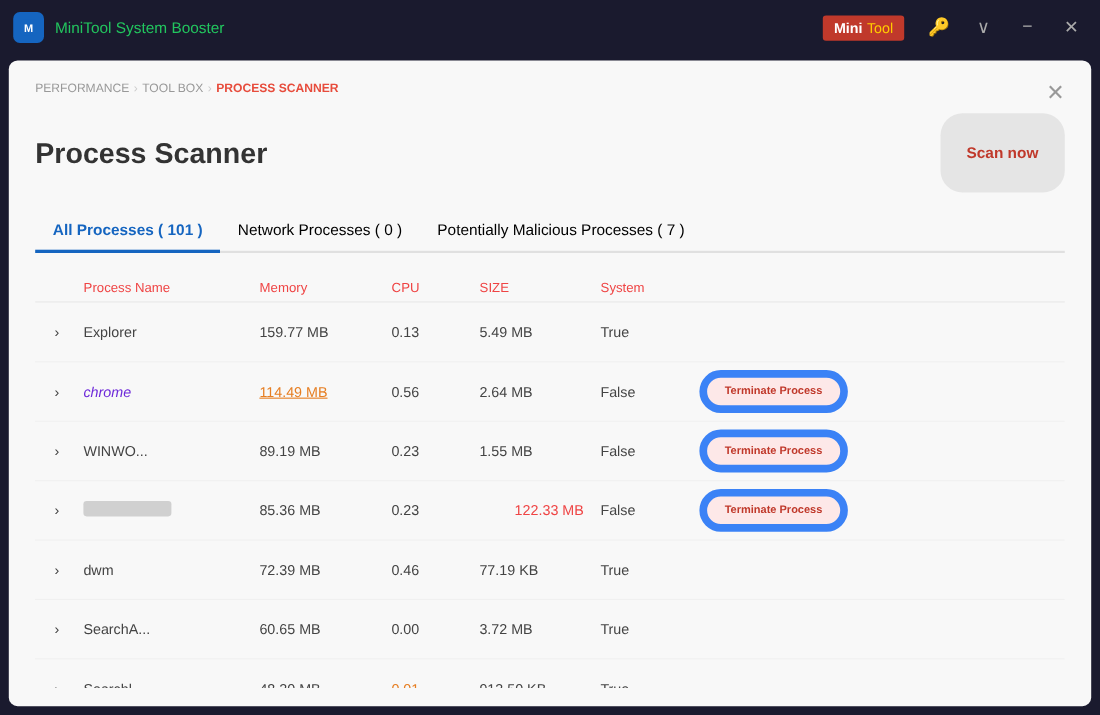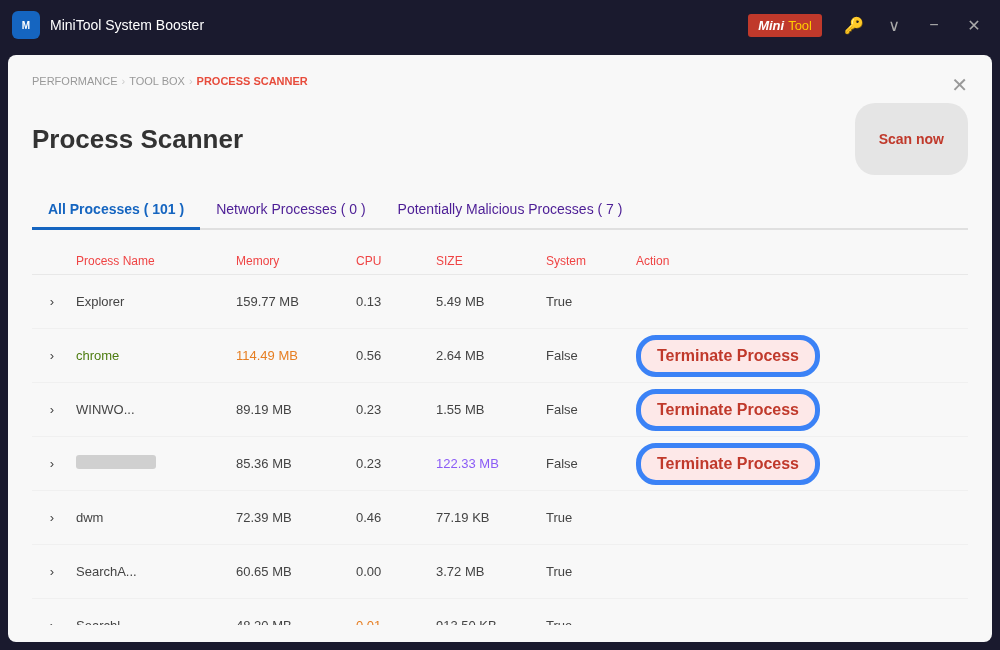--- a/index.html
+++ b/index.html
@@ -30,21 +30,21 @@
       align-items: center;
       justify-content: center;
       margin-right: 10px;
       font-size: 14px;
       font-weight: bold;
       color: white;
       flex-shrink: 0;
     }
     .title-bar-name {
       font-size: 14px;
-      color: #ffffff;
+      color: #22c55e;
       flex: 1;
     }
     .title-bar-controls {
       display: flex;
       gap: 12px;
       align-items: center;
     }
     .title-bar-controls button {
       background: none;
       border: none;
@@ -120,21 +120,21 @@
     
     .tabs {
       display: flex;
       gap: 0;
       border-bottom: 2px solid #e0e0e0;
       margin-bottom: 16px;
     }
     .tab {
       padding: 8px 16px 10px;
       font-size: 14px;
-      color: #4c1d95;
+      color: #000000;
       cursor: pointer;
       border-bottom: 3px solid transparent;
       margin-bottom: -2px;
       white-space: nowrap;
     }
     .tab.active {
       color: #1565c0;
       border-bottom: 3px solid #1565c0;
       font-weight: 600;
     }
@@ -176,24 +176,24 @@
       color: #1565c0;
       font-size: 12px;
       cursor: pointer;
     }
 
     .process-name { font-size: 13px; color: #1565c0; }
 
     .terminate-btn {
       background: #fde8e8;
       color: #c0392b;
-      border: 5px solid #3b82f6;
+      border: 7px solid #3b82f6;
       border-radius: 20px;
       padding: 7px 16px;
-      font-size: 16px;
+      font-size: 10px;
       font-weight: 600;
       cursor: pointer;
       white-space: nowrap;
     }
 
     .blurred-name {
       background: #d0d0d0;
       border-radius: 3px;
       width: 80px;
       height: 14px;
@@ -203,21 +203,21 @@
     
     .brand-box {
       background: #c0392b;
       padding: 4px 10px;
       border-radius: 3px;
       margin-right: 18px;
       display: flex;
       align-items: center;
       gap: 2px;
     }
-    .brand-mini { color: white; font-weight: 700; font-size: 13px; font-style: italic; }
+    .brand-mini { color: white; font-weight: 700; font-size: 13px; }
     .brand-tool { color: #ffcc00; font-weight: 400; font-size: 13px; }
     .brand-separator { color: white; font-size: 13px; }
   </style>
 </head>
 <body>
 
 <div class="title-bar">
   <div class="title-bar-logo">
     <svg width="16" height="16" viewBox="0 0 16 16" fill="none">
       <rect x="1" y="1" width="14" height="14" rx="2" fill="#1565c0"></rect>
@@ -263,57 +263,56 @@
 
   <div class="table-container">
 
     <div class="table-header">
       <div></div>
       <div>Process Name</div>
       <div>Memory</div>
       <div>CPU</div>
       <div>SIZE</div>
       <div>System</div>
-      <div>Action</div>
     </div>
 
     <div class="table-body" id="table-body">
     <div class="table-row">
           <div class="row-expand">›</div>
           <div>Explorer</div>
           <div>159.77 MB</div>
           <div>0.13</div>
           <div>5.49 MB</div>
           <div>True</div>
           <div></div>
         </div>
         <div class="table-row">
           <div class="row-expand">›</div>
-          <div class="process-name" style="color: #4d7c0f;">chrome</div>
-          <div style="color: rgb(230, 126, 34);">114.49 MB</div>
+          <div class="process-name" style="color: #6d28d9; font-style: italic;">chrome</div>
+          <div style="color: rgb(230, 126, 34); text-decoration: underline;">114.49 MB</div>
           <div>0.56</div>
           <div>2.64 MB</div>
           <div>False</div>
           <div><button class="terminate-btn">Terminate Process</button></div>
         </div>
         <div class="table-row">
           <div class="row-expand">›</div>
           <div>WINWO...</div>
           <div>89.19 MB</div>
           <div>0.23</div>
           <div>1.55 MB</div>
           <div>False</div>
           <div><button class="terminate-btn">Terminate Process</button></div>
         </div>
         <div class="table-row">
           <div class="row-expand">›</div>
           <div><span class="blurred-name"></span></div>
           <div>85.36 MB</div>
           <div>0.23</div>
-          <div style="color: #8b5cf6;">122.33 MB</div>
+          <div style="color: #ef4444; margin-left: 32px;">122.33 MB</div>
           <div>False</div>
           <div><button class="terminate-btn">Terminate Process</button></div>
         </div>
         <div class="table-row">
           <div class="row-expand">›</div>
           <div>dwm</div>
           <div>72.39 MB</div>
           <div>0.46</div>
           <div>77.19 KB</div>
           <div>True</div>

